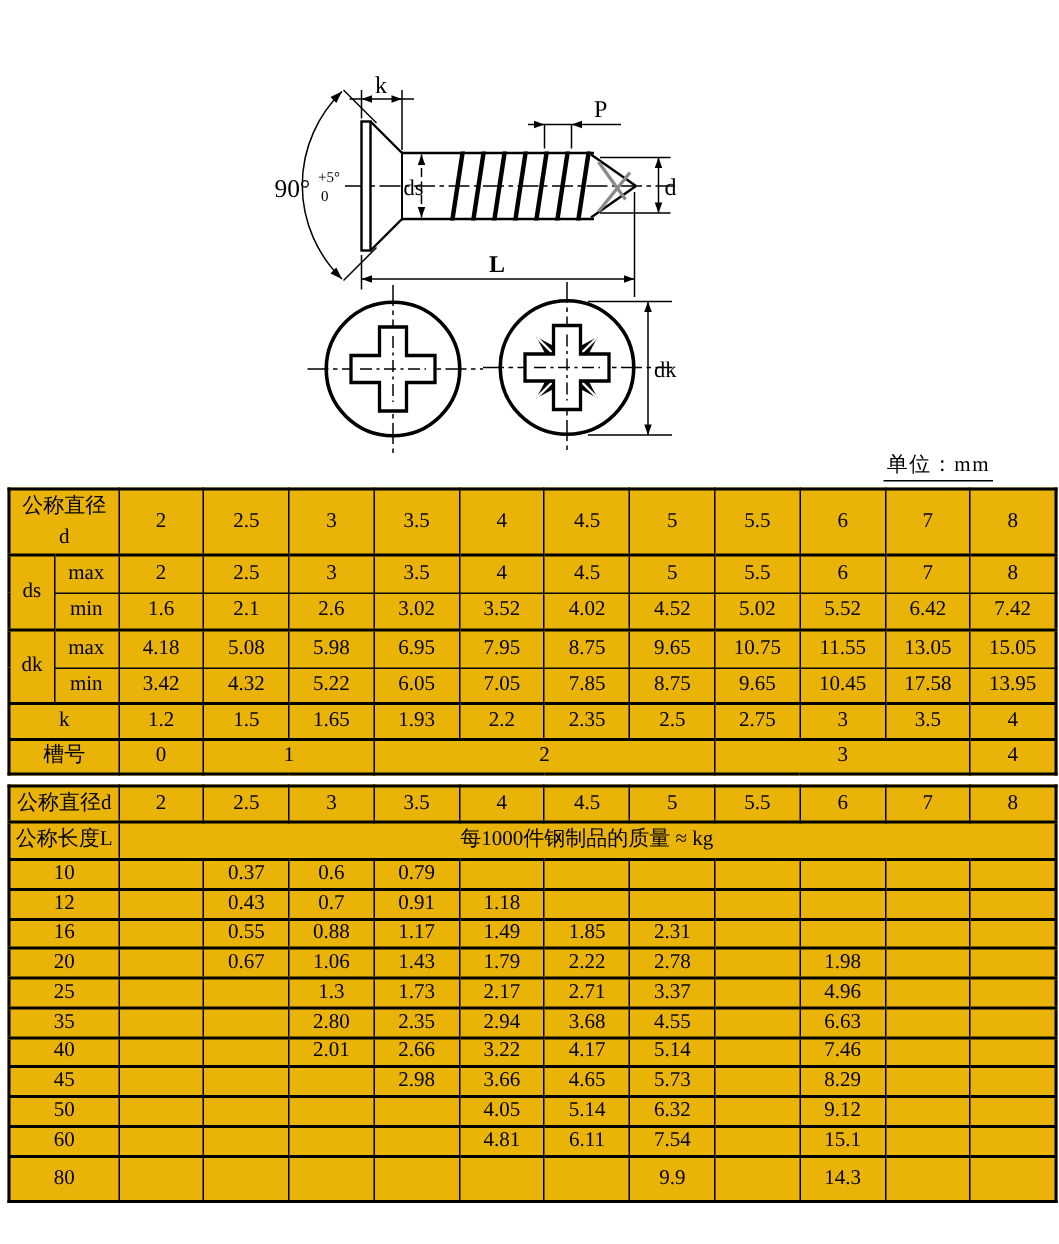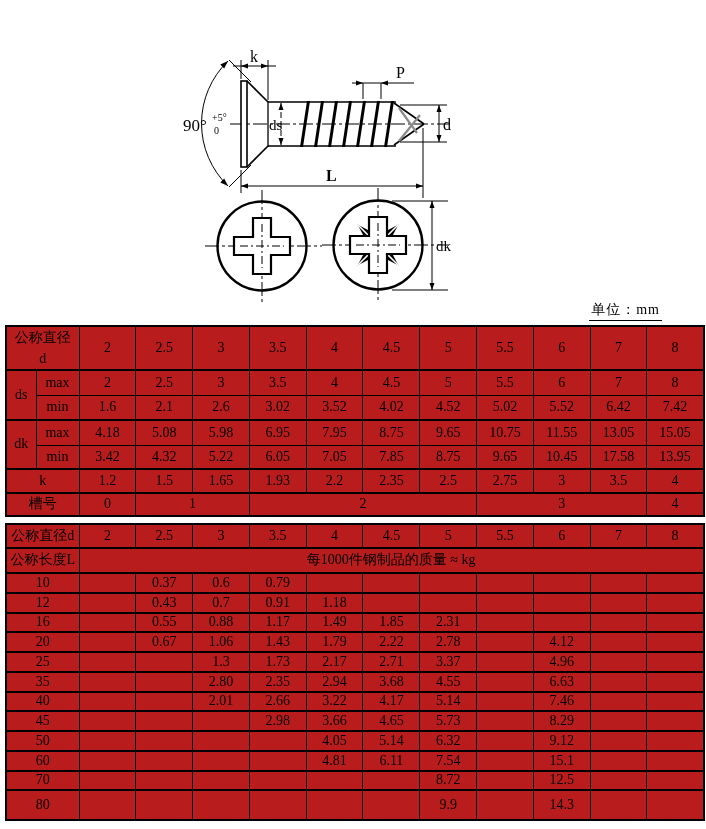--- a/index.html
+++ b/index.html
@@ -1,21 +1,21 @@
 <!DOCTYPE html>
 <html><head>
 <meta charset="utf-8">
 <style>
   html,body{margin:0;padding:0;background:#fff;}
   .page{position:relative;width:706px;height:829px;background:#ffffff;overflow:hidden;
         font-family:"Liberation Serif",serif;color:#000;}
   svg text{font-family:"Liberation Serif",serif;fill:#000;}
   .unit{position:absolute;top:301px;right:44px;font-size:14px;
         border-bottom:1px solid #000;padding:0 2px 1px 2px;letter-spacing:1px;}
-  table{border-collapse:collapse;table-layout:fixed;position:absolute;background:#b91c1c;
+  table{border-collapse:collapse;table-layout:fixed;position:absolute;background:#eab308;
         border:2px solid #000;}
   td{border:1px solid #000;text-align:center;vertical-align:middle;padding:0;
      font-size:14px;white-space:nowrap;overflow:hidden;line-height:1.15;}
   #t1{left:5px;top:325px;width:698px;}
   #t2{left:5px;top:523px;width:698px;}
   .sec{border-top-width:2px !important;}
   .hd2{line-height:1.5;}
 </style>
 </head>
 <body>
@@ -317,21 +317,21 @@
         <tr style="height: 19.77px;">
           <td class="sec">20</td>
           <td class="sec"></td>
           <td class="sec">0.67</td>
           <td class="sec">1.06</td>
           <td class="sec">1.43</td>
           <td class="sec">1.79</td>
           <td class="sec">2.22</td>
           <td class="sec">2.78</td>
           <td class="sec"></td>
-          <td class="sec">4.12</td>
+          <td class="sec">1.98</td>
           <td class="sec"></td>
           <td class="sec"></td>
         </tr>
         <tr style="height: 19.77px;">
           <td class="sec">25</td>
           <td class="sec"></td>
           <td class="sec"></td>
           <td class="sec">1.3</td>
           <td class="sec">1.73</td>
           <td class="sec">2.17</td>
@@ -405,34 +405,20 @@
           <td class="sec"></td>
           <td class="sec"></td>
           <td class="sec">4.81</td>
           <td class="sec">6.11</td>
           <td class="sec">7.54</td>
           <td class="sec"></td>
           <td class="sec">15.1</td>
           <td class="sec"></td>
           <td class="sec"></td>
         </tr>
-        <tr style="height: 19.77px;">
-          <td class="sec">70</td>
-          <td class="sec"></td>
-          <td class="sec"></td>
-          <td class="sec"></td>
-          <td class="sec"></td>
-          <td class="sec"></td>
-          <td class="sec"></td>
-          <td class="sec">8.72</td>
-          <td class="sec"></td>
-          <td class="sec">12.5</td>
-          <td class="sec"></td>
-          <td class="sec"></td>
-        </tr>
         <tr style="height: 30px;">
           <td class="sec">80</td>
           <td class="sec"></td>
           <td class="sec"></td>
           <td class="sec"></td>
           <td class="sec"></td>
           <td class="sec"></td>
           <td class="sec"></td>
           <td class="sec">9.9</td>
           <td class="sec"></td>

